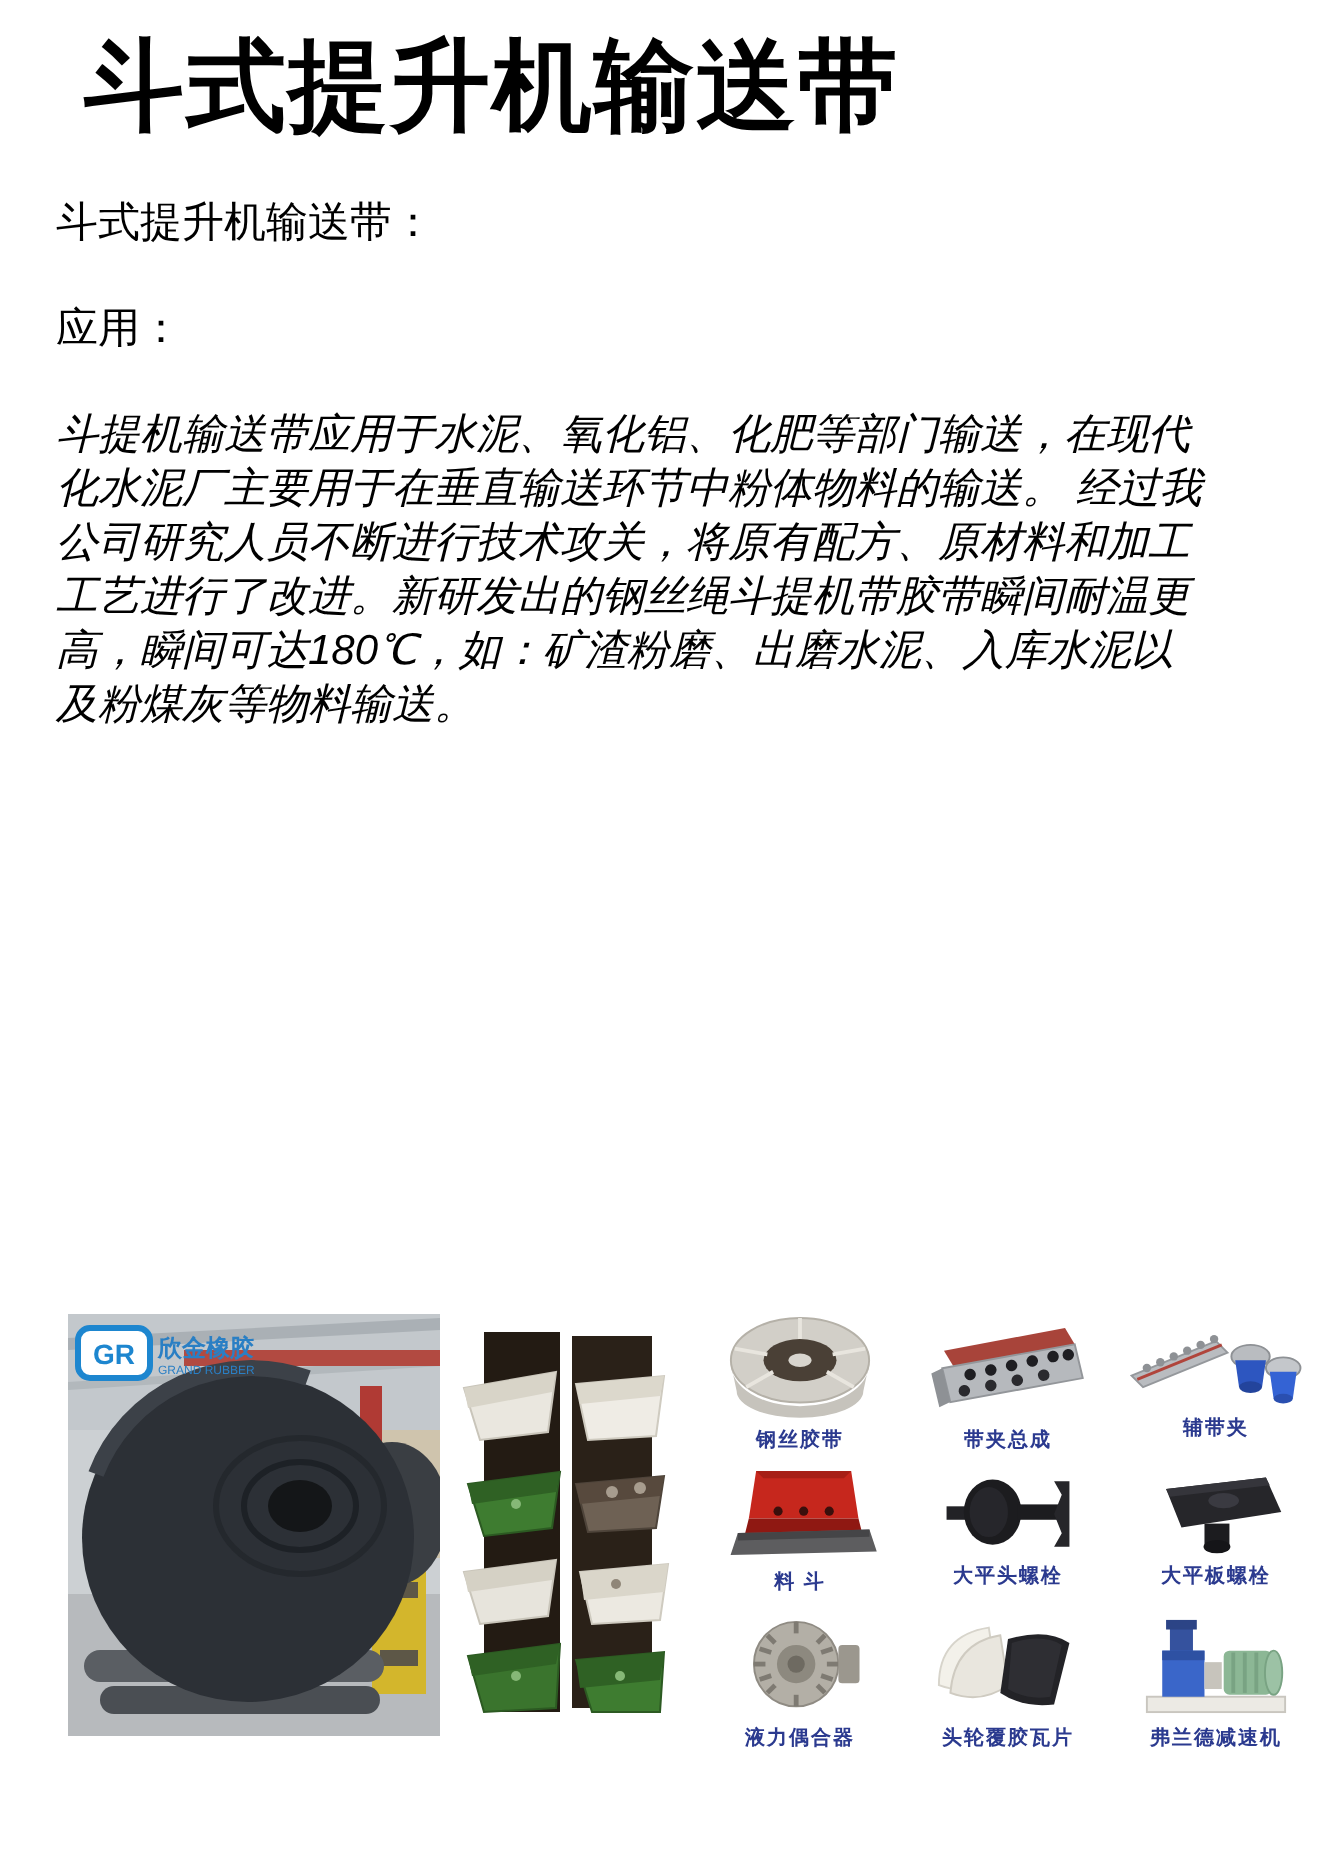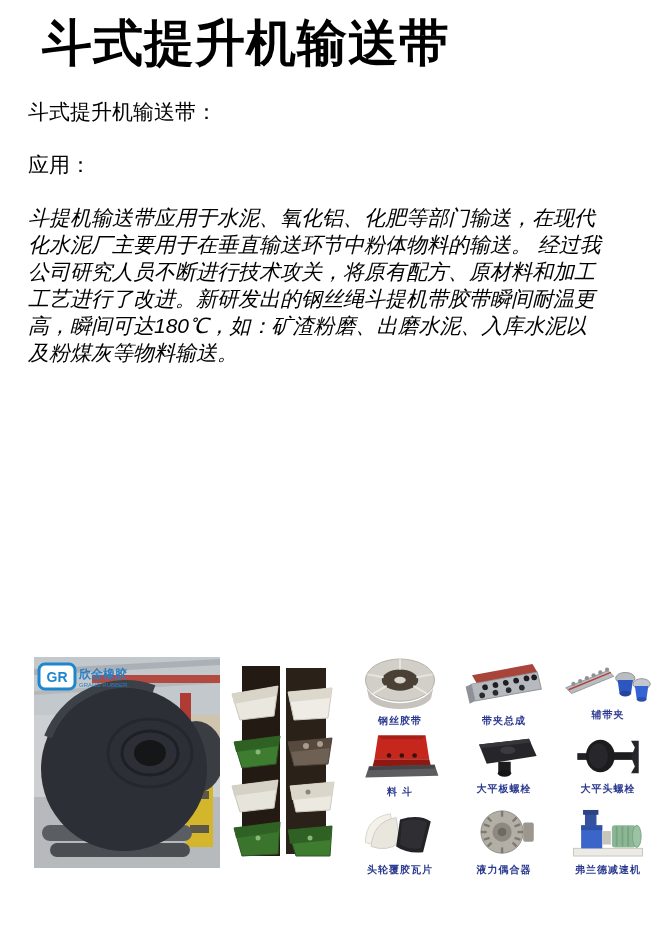--- a/index.html
+++ b/index.html
@@ -169,48 +169,38 @@
         <circle cx="52" cy="28" r="2.5" fill="#3a0f0c"></circle>
         <circle cx="66" cy="28" r="2.5" fill="#3a0f0c"></circle>
         <polygon points="16,40 88,38 92,50 12,52" fill="#5d5d5f"></polygon>
         <polygon points="16,40 88,38 88,42 16,44" fill="#454547"></polygon>
       </svg>
       <figcaption class="cap">料 斗</figcaption>
     </figure>
 
     <figure class="cell r2">
       <svg viewBox="0 0 100 46">
+        <rect x="18" y="19" width="12" height="7" fill="#222226"></rect>
+        <ellipse cx="42" cy="22" rx="15" ry="17" fill="#1c1c1f"></ellipse>
+        <ellipse cx="40" cy="22" rx="10" ry="13" fill="#26262b"></ellipse>
+        <rect x="55" y="18" width="23" height="8" fill="#1c1c1f"></rect>
+        <polygon points="74,6 82,6 82,40 74,40 78,33 74,23 78,13" fill="#26262a"></polygon>
+      </svg>
+      <figcaption class="cap">大平头螺栓</figcaption>
+    </figure>
+
+    <figure class="cell r2">
+      <svg viewBox="0 0 100 46">
         <polygon points="24,10 76,4 84,22 32,30" fill="#26262a"></polygon>
         <polygon points="24,10 76,4 78,8 26,14" fill="#35353b"></polygon>
         <ellipse cx="54" cy="16" rx="8" ry="4" fill="#3a3a41"></ellipse>
         <rect x="44" y="28" width="13" height="12" fill="#1c1c1f"></rect>
         <ellipse cx="50.5" cy="40" rx="7" ry="3.5" fill="#151518"></ellipse>
       </svg>
       <figcaption class="cap">大平板螺栓</figcaption>
-    </figure>
-
-    <figure class="cell r2">
-      <svg viewBox="0 0 100 46">
-        <rect x="18" y="19" width="12" height="7" fill="#222226"></rect>
-        <ellipse cx="42" cy="22" rx="15" ry="17" fill="#1c1c1f"></ellipse>
-        <ellipse cx="40" cy="22" rx="10" ry="13" fill="#26262b"></ellipse>
-        <rect x="55" y="18" width="23" height="8" fill="#1c1c1f"></rect>
-        <polygon points="74,6 82,6 82,40 74,40 78,33 74,23 78,13" fill="#26262a"></polygon>
-      </svg>
-      <figcaption class="cap">大平头螺栓</figcaption>
-    </figure>
-
-    <figure class="cell r3">
-      <svg viewBox="0 0 100 56">
-        <path d="M14 38 Q14 12 40 8 L44 34 Q30 44 14 38 Z" fill="#f3f1ea" stroke="#d7d4cb"></path>
-        <path d="M20 42 Q22 16 46 12 L50 38 Q36 48 20 42 Z" fill="#e9e6de" stroke="#cfcbc1"></path>
-        <path d="M50 14 Q70 8 82 16 L74 48 Q58 50 46 42 Z" fill="#232327"></path>
-        <path d="M52 16 Q68 11 78 17 L72 44 Q60 46 50 40 Z" fill="#2e2e33"></path>
-      </svg>
-      <figcaption class="cap">头轮覆胶瓦片</figcaption>
     </figure>
 
     <figure class="cell r3">
       <svg viewBox="0 0 100 56">
         <circle cx="48" cy="27" r="22" fill="#b3afa6" stroke="#8f8b83"></circle>
         <g stroke="#7e7a72" stroke-width="2.5">
           <line x1="48" y1="5" x2="48" y2="11"></line>
             <line x1="48" y1="43" x2="48" y2="49"></line>
           <line x1="26" y1="27" x2="32" y2="27"></line>
             <line x1="64" y1="27" x2="70" y2="27"></line>
@@ -225,20 +215,30 @@
         </g>
         <circle cx="48" cy="27" r="10" fill="#8d897f"></circle>
         <circle cx="48" cy="27" r="4.5" fill="#6e6a61"></circle>
         <rect x="70" y="17" width="11" height="20" rx="2" fill="#9b978e"></rect>
       </svg>
       <figcaption class="cap">液力偶合器</figcaption>
     </figure>
 
     <figure class="cell r3">
       <svg viewBox="0 0 100 56">
+        <path d="M14 38 Q14 12 40 8 L44 34 Q30 44 14 38 Z" fill="#f3f1ea" stroke="#d7d4cb"></path>
+        <path d="M20 42 Q22 16 46 12 L50 38 Q36 48 20 42 Z" fill="#e9e6de" stroke="#cfcbc1"></path>
+        <path d="M50 14 Q70 8 82 16 L74 48 Q58 50 46 42 Z" fill="#232327"></path>
+        <path d="M52 16 Q68 11 78 17 L72 44 Q60 46 50 40 Z" fill="#2e2e33"></path>
+      </svg>
+      <figcaption class="cap">头轮覆胶瓦片</figcaption>
+    </figure>
+
+    <figure class="cell r3">
+      <svg viewBox="0 0 100 56">
         <rect x="14" y="44" width="72" height="8" fill="#eceae4" stroke="#c9c6bf"></rect>
         <rect x="26" y="6" width="12" height="16" fill="#35529e"></rect>
         <rect x="24" y="4" width="16" height="5" fill="#2c4486"></rect>
         <rect x="22" y="20" width="22" height="24" fill="#3a66c9"></rect>
         <rect x="22" y="20" width="22" height="5" fill="#2e51a3"></rect>
         <rect x="44" y="26" width="9" height="14" fill="#c7c4bc"></rect>
         <rect x="54" y="20" width="25" height="23" rx="3" fill="#8cb795"></rect>
         <line x1="59" y1="21" x2="59" y2="42" stroke="#79a383" stroke-width="2"></line>
         <line x1="65" y1="21" x2="65" y2="42" stroke="#79a383" stroke-width="2"></line>
         <line x1="71" y1="21" x2="71" y2="42" stroke="#79a383" stroke-width="2"></line>

